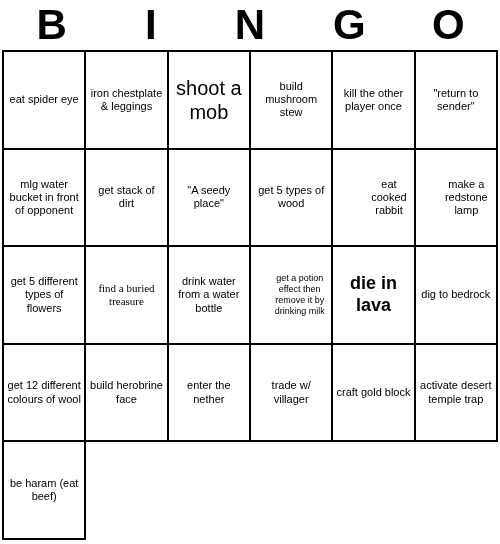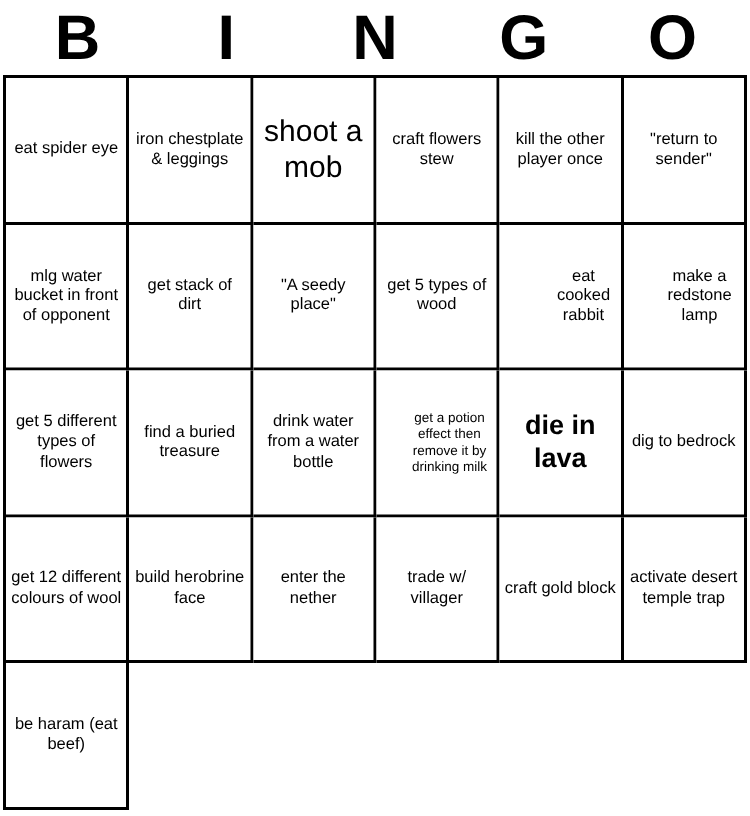--- a/index.html
+++ b/index.html
@@ -59,31 +59,31 @@
   <span class="bingo-letter">I</span>
   <span class="bingo-letter">N</span>
   <span class="bingo-letter">G</span>
   <span class="bingo-letter">O</span>
 </div>
 
 <div class="bingo-grid" id="grid">
 <div class="bingo-cell" style="font-size: 11px;">eat spider eye</div>
     <div class="bingo-cell" style="font-size: 11px;">iron chestplate &amp; leggings</div>
     <div class="bingo-cell" style="font-size: 20px; font-weight: normal;">shoot a mob</div>
-    <div class="bingo-cell" style="font-size: 11px;">craft flowers stew</div>
+    <div class="bingo-cell" style="font-size: 11px;">build mushroom stew</div>
     <div class="bingo-cell" style="font-size: 11px;">kill the other player once</div>
     <div class="bingo-cell" style="font-size: 11px;">"return to sender"</div>
     <div class="bingo-cell" style="font-size: 11px;">mlg water bucket in front of opponent</div>
     <div class="bingo-cell" style="font-size: 11px;">get stack of dirt</div>
     <div class="bingo-cell" style="font-size: 11px;">"A seedy place"</div>
     <div class="bingo-cell" style="font-size: 11px;">get 5 types of wood</div>
     <div class="bingo-cell" style="font-size: 11px; padding-left: 34px;">eat cooked rabbit</div>
     <div class="bingo-cell" style="font-size: 11px; padding-left: 24px;">make a redstone lamp</div>
     <div class="bingo-cell" style="font-size: 11px;">get 5 different types of flowers</div>
-    <div class="bingo-cell" style="font-size: 11px;">find a buried treasure</div>
+    <div class="bingo-cell" style="font-size: 11px; font-family: Liberation Serif, serif;">find a buried treasure</div>
     <div class="bingo-cell" style="font-size: 11px;">drink water from a water bottle</div>
     <div class="bingo-cell" style="font-size: 9px; padding-left: 20px;">get a potion effect then remove it by drinking milk</div>
     <div class="bingo-cell" style="font-size: 18px; font-weight: bold;">die in lava</div>
     <div class="bingo-cell" style="font-size: 11px;">dig to bedrock</div>
     <div class="bingo-cell" style="font-size: 11px;">get 12 different colours of wool</div>
     <div class="bingo-cell" style="font-size: 11px;">build herobrine face</div>
     <div class="bingo-cell" style="font-size: 11px;">enter the nether</div>
     <div class="bingo-cell" style="font-size: 11px;">trade w/ villager</div>
     <div class="bingo-cell" style="font-size: 11px;">craft gold block</div>
     <div class="bingo-cell" style="font-size: 11px;">activate desert temple trap</div>

